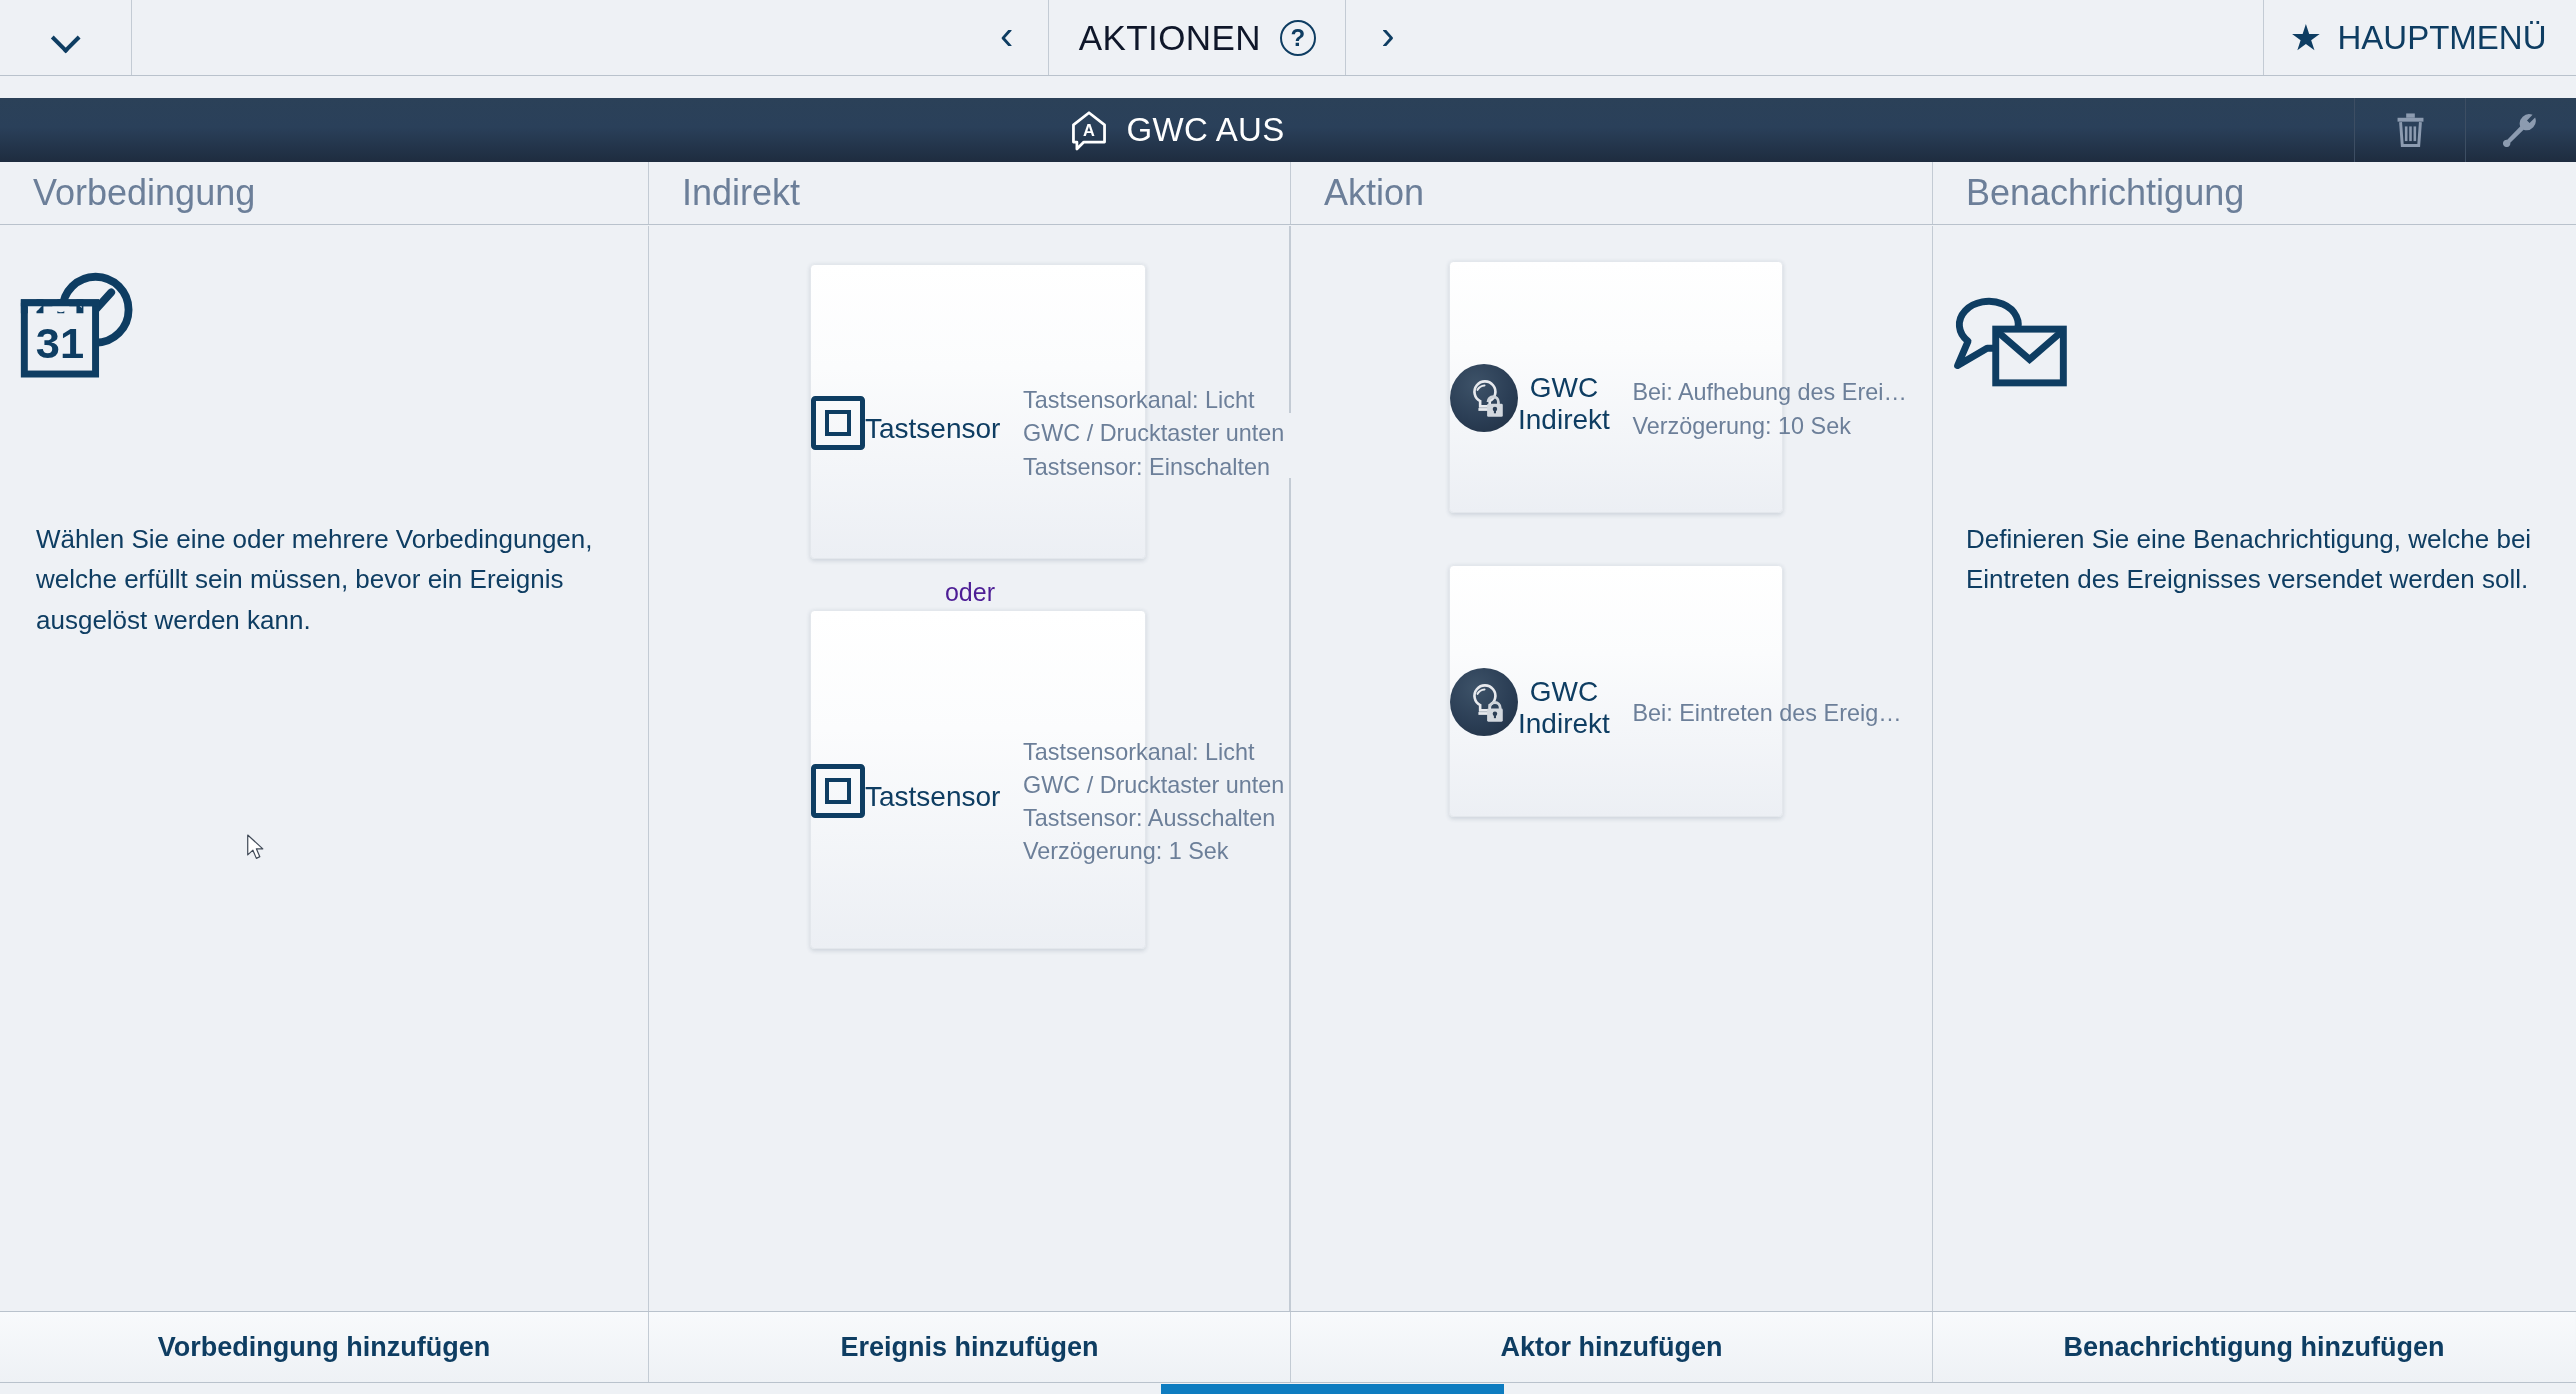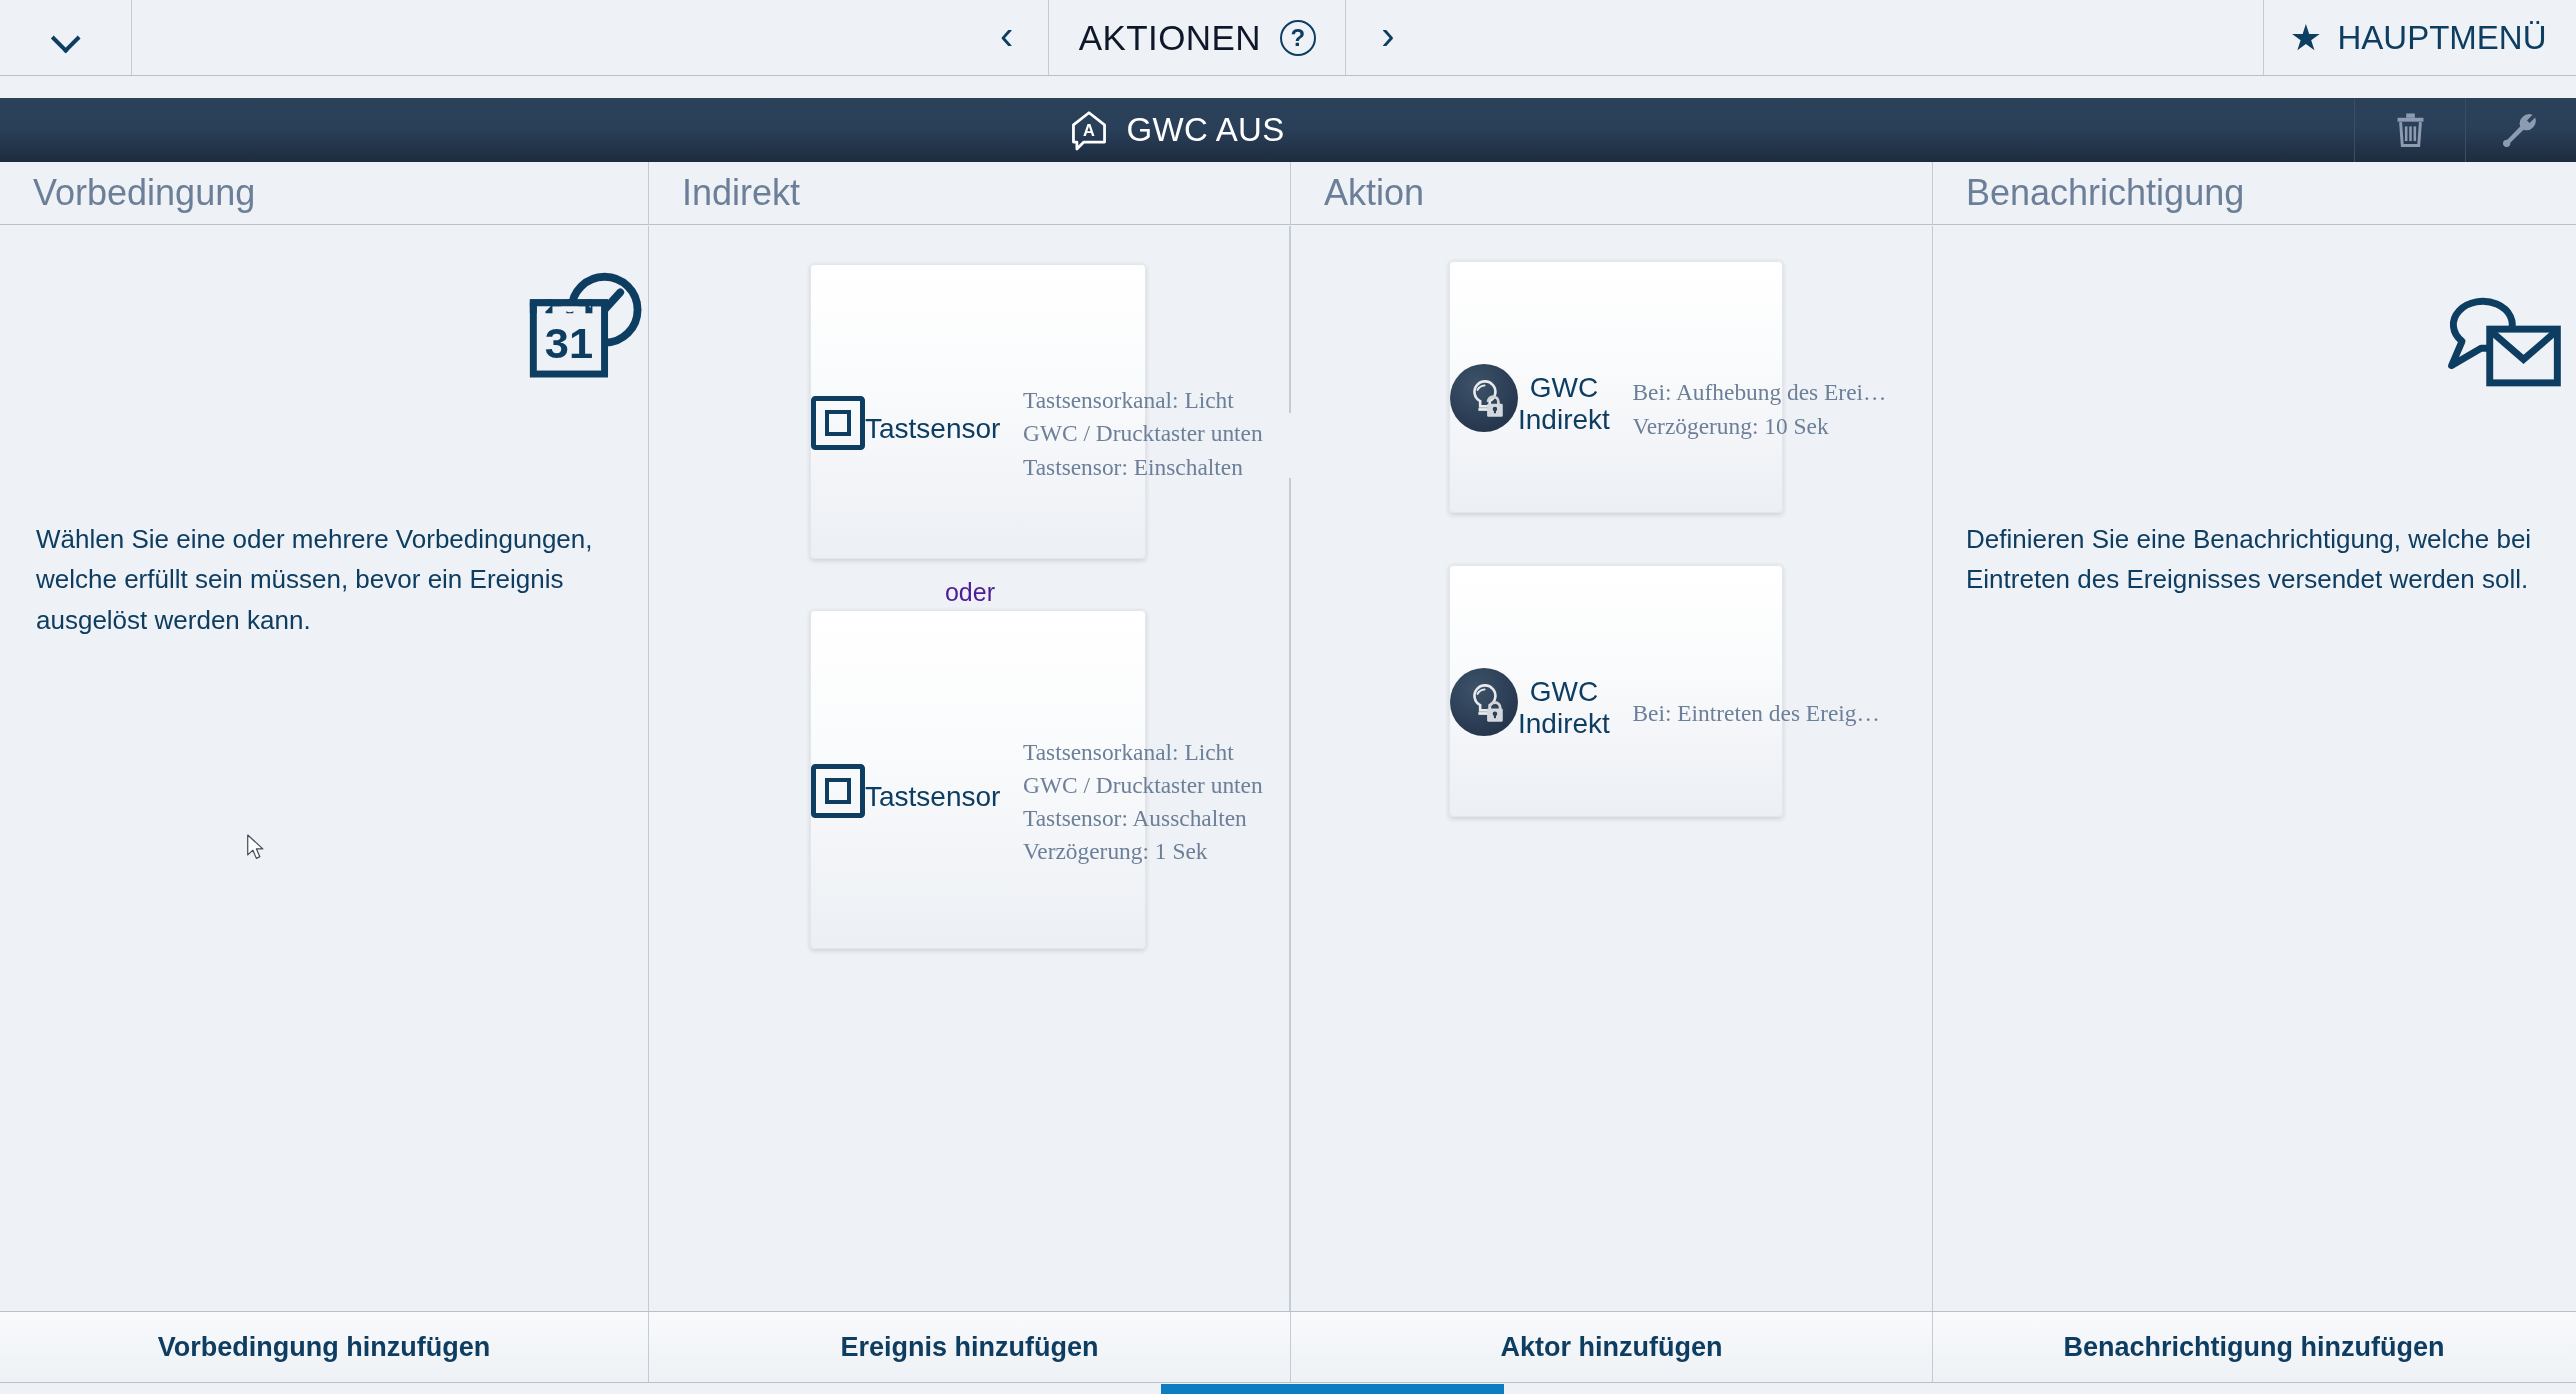--- a/index.html
+++ b/index.html
@@ -140,21 +140,21 @@
     border-right: 1.7px solid #c3cbd4;
     background: #eef1f5;
   }
   .col:last-child { border-right: none; }
   .col-noborder { border-right: none; }
 
   
   .placeholder-icon {
     position: absolute;
     left: 0; right: 0;
-    display: flex; justify-content: flex-end;
+    display: flex; justify-content: flex-start;
   }
   .placeholder-text {
     position: absolute;
     color: #0e3d62;
     font-size: 26px;
     line-height: 1.55;
   }
 
   
   .card {
@@ -179,21 +179,21 @@
     text-align: center;
   }
   .card-details {
     margin-top: 22.6px;
     width: 100%;
     padding: 0 22.6px;
     color: #6c7f99;
     font-size: 23.4px;
     line-height: 1.42;
   }
-  .card-details div { white-space: nowrap; font-family: Liberation Serif, serif; }
+  .card-details div { white-space: nowrap; }
 
   .or-label {
     position: absolute;
     width: 100%;
     text-align: center;
     color: #4c1d95;
     font-size: 25px;
   }
 
   

